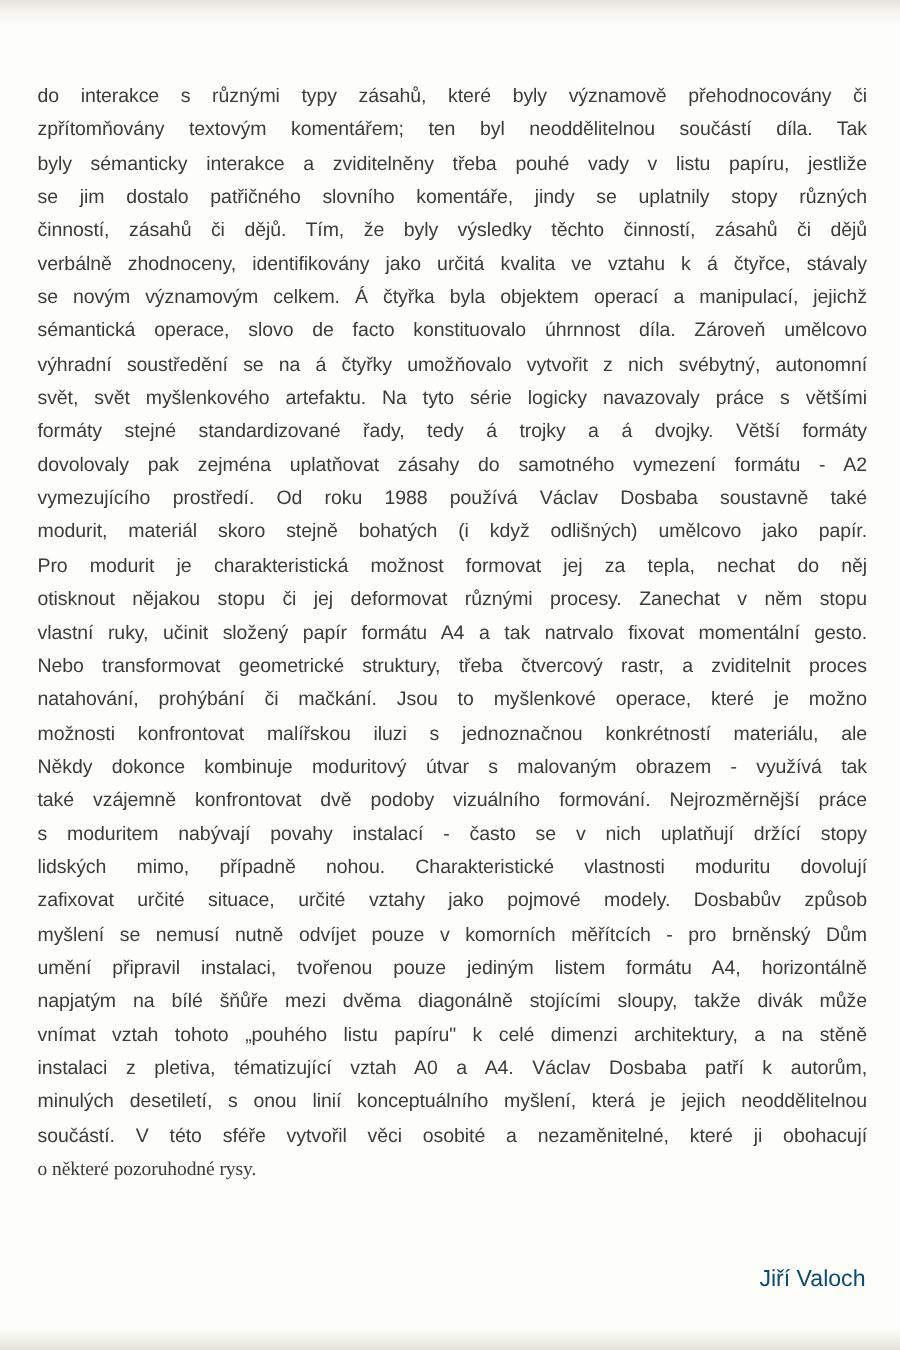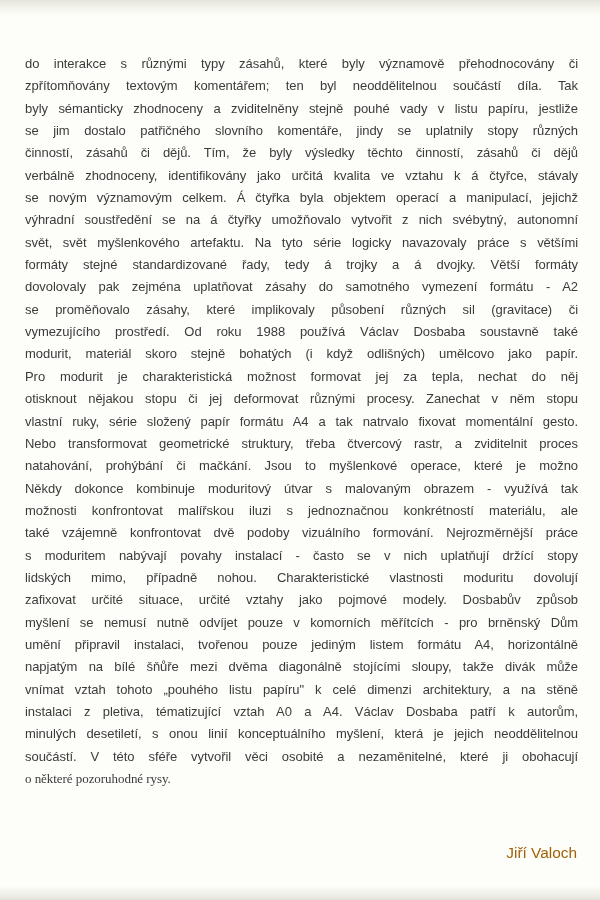--- a/index.html
+++ b/index.html
@@ -44,50 +44,50 @@
     .line.last {
       text-align-last: left;
       font-family: Liberation Serif, serif;
     }
     .signature {
       position: absolute;
       right: 23px;
       top: 842px;
       font-size: 15.4px;
       line-height: 22px;
-      color: #a16207;
+      color: #0c4a6e;
     }
   </style>
 </head>
 <body>
 
 <div class="edge-top"></div>
 
 <div class="page">
   <span class="line">do interakce s různými typy zásahů, které byly významově přehodnocovány či</span>
   <span class="line">zpřítomňovány textovým komentářem; ten byl neoddělitelnou součástí díla. Tak</span>
-  <span class="line">byly sémanticky zhodnoceny a zviditelněny stejně pouhé vady v listu papíru, jestliže</span>
+  <span class="line">byly sémanticky interakce a zviditelněny třeba pouhé vady v listu papíru, jestliže</span>
   <span class="line">se jim dostalo patřičného slovního komentáře, jindy se uplatnily stopy různých</span>
   <span class="line">činností, zásahů či dějů. Tím, že byly výsledky těchto činností, zásahů či dějů</span>
   <span class="line">verbálně zhodnoceny, identifikovány jako určitá kvalita ve vztahu k á čtyřce, stávaly</span>
   <span class="line">se novým významovým celkem. Á čtyřka byla objektem operací a manipulací, jejichž</span>
+  <span class="line">sémantická operace, slovo de facto konstituovalo úhrnnost díla. Zároveň umělcovo</span>
   <span class="line">výhradní soustředění se na á čtyřky umožňovalo vytvořit z nich svébytný, autonomní</span>
   <span class="line">svět, svět myšlenkového artefaktu. Na tyto série logicky navazovaly práce s většími</span>
   <span class="line">formáty stejné standardizované řady, tedy á trojky a á dvojky. Větší formáty</span>
   <span class="line">dovolovaly pak zejména uplatňovat zásahy do samotného vymezení formátu - A2</span>
-  <span class="line">se proměňovalo zásahy, které implikovaly působení různých sil (gravitace) či</span>
   <span class="line">vymezujícího prostředí. Od roku 1988 používá Václav Dosbaba soustavně také</span>
   <span class="line">modurit, materiál skoro stejně bohatých (i když odlišných) umělcovo jako papír.</span>
   <span class="line">Pro modurit je charakteristická možnost formovat jej za tepla, nechat do něj</span>
   <span class="line">otisknout nějakou stopu či jej deformovat různými procesy. Zanechat v něm stopu</span>
-  <span class="line">vlastní ruky, série složený papír formátu A4 a tak natrvalo fixovat momentální gesto.</span>
+  <span class="line">vlastní ruky, učinit složený papír formátu A4 a tak natrvalo fixovat momentální gesto.</span>
   <span class="line">Nebo transformovat geometrické struktury, třeba čtvercový rastr, a zviditelnit proces</span>
   <span class="line">natahování, prohýbání či mačkání. Jsou to myšlenkové operace, které je možno</span>
+  <span class="line">možnosti konfrontovat malířskou iluzi s jednoznačnou konkrétností materiálu, ale</span>
   <span class="line">Někdy dokonce kombinuje moduritový útvar s malovaným obrazem - využívá tak</span>
-  <span class="line">možnosti konfrontovat malířskou iluzi s jednoznačnou konkrétností materiálu, ale</span>
   <span class="line">také vzájemně konfrontovat dvě podoby vizuálního formování. Nejrozměrnější práce</span>
   <span class="line">s moduritem nabývají povahy instalací - často se v nich uplatňují držící stopy</span>
   <span class="line">lidských mimo, případně nohou. Charakteristické vlastnosti moduritu dovolují</span>
   <span class="line">zafixovat určité situace, určité vztahy jako pojmové modely. Dosbabův způsob</span>
   <span class="line">myšlení se nemusí nutně odvíjet pouze v komorních měřítcích - pro brněnský Dům</span>
   <span class="line">umění připravil instalaci, tvořenou pouze jediným listem formátu A4, horizontálně</span>
   <span class="line">napjatým na bílé šňůře mezi dvěma diagonálně stojícími sloupy, takže divák může</span>
   <span class="line">vnímat vztah tohoto „pouhého listu papíru" k celé dimenzi architektury, a na stěně</span>
   <span class="line">instalaci z pletiva, tématizující vztah A0 a A4. Václav Dosbaba patří k autorům,</span>
   <span class="line">minulých desetiletí, s onou linií konceptuálního myšlení, která je jejich neoddělitelnou</span>

